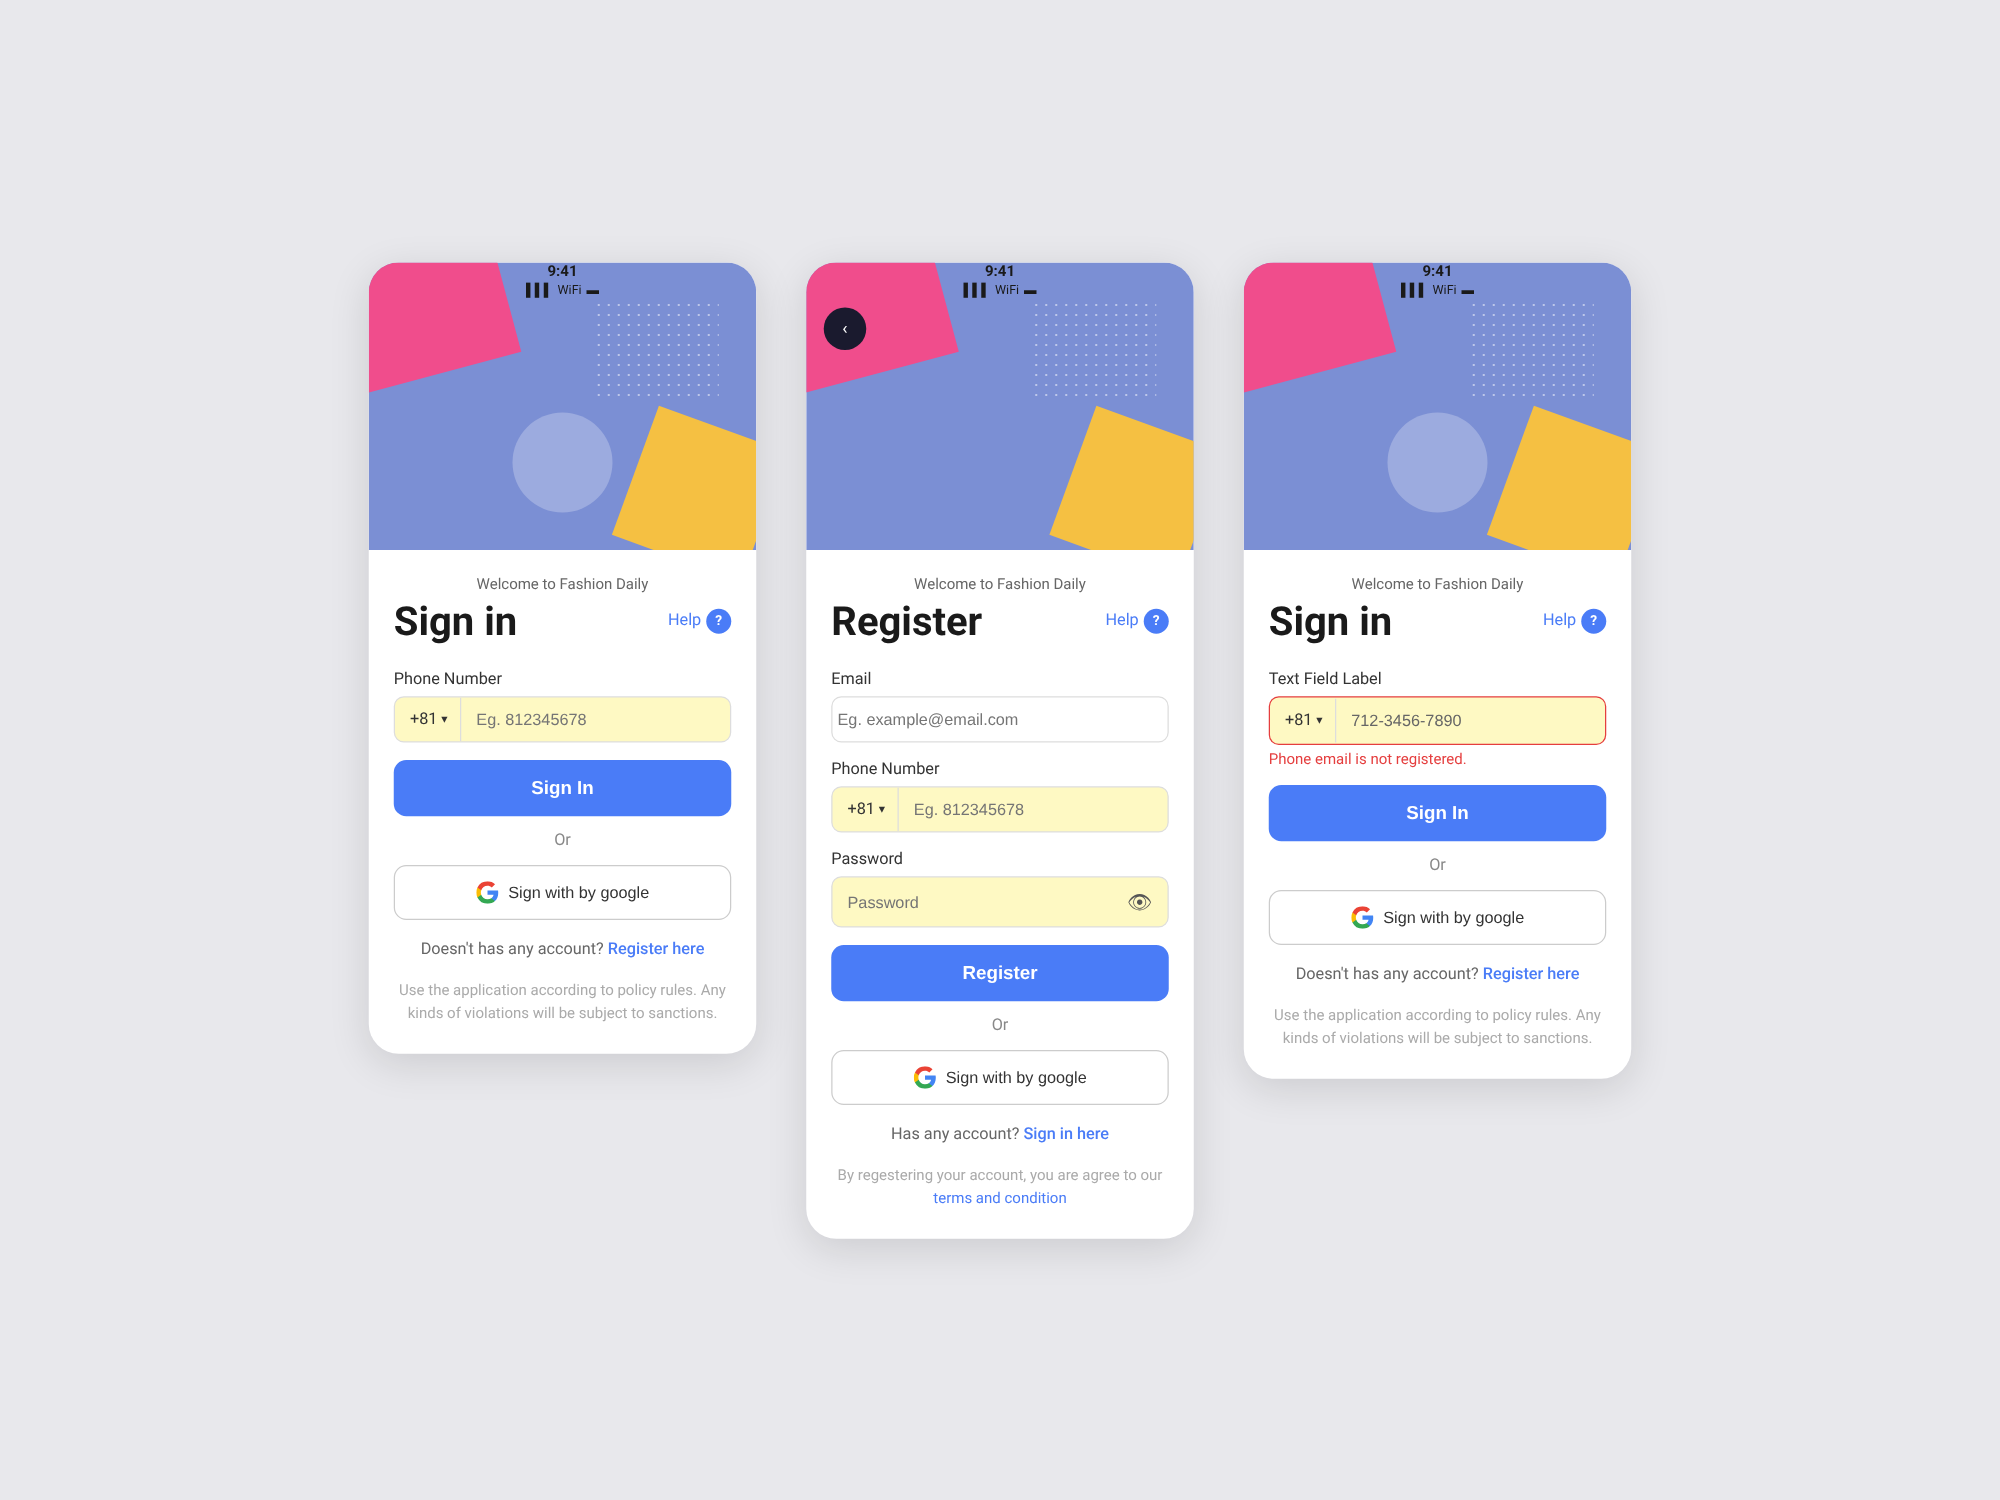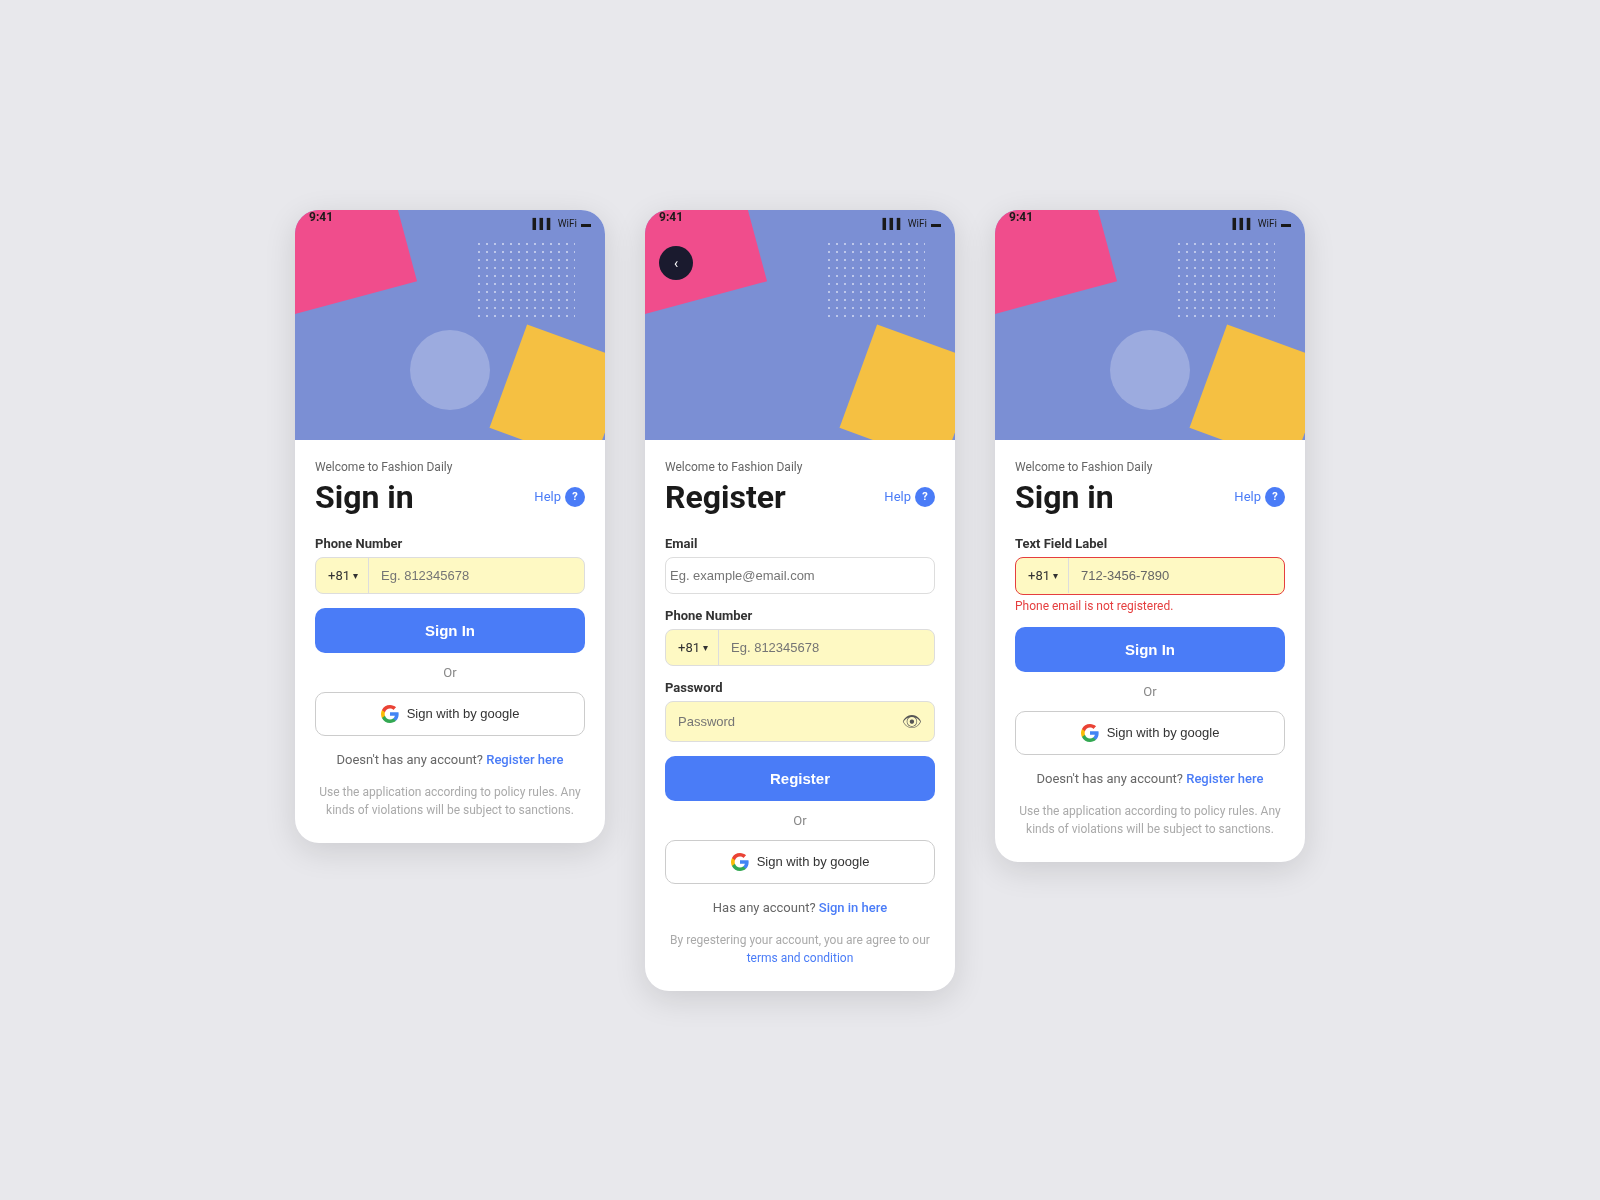--- a/index.html
+++ b/index.html
@@ -70,23 +70,25 @@
       background-size: 8px 8px;
     }
     
     .status-bar {
       position: absolute;
       top: 0;
       left: 0;
       right: 0;
       height: 28px;
       display: flex;
+      align-items: center;
       justify-content: space-between;
       padding: 0 14px;
       z-index: 10;
+      flex-direction: column;
     }
     .status-time {
       font-size: 12px;
       font-weight: 700;
       color: #1a1a1a;
     }
     .status-icons {
       display: flex;
       align-items: center;
       gap: 4px;
@@ -113,20 +115,21 @@
       z-index: 10;
     }
     
     .content {
       padding: 20px 20px 24px;
     }
     .welcome-text {
       font-size: 12px;
       color: #666;
       margin-bottom: 4px;
+      text-align: center;
     }
     .title-row {
       display: flex;
       align-items: center;
       justify-content: space-between;
       margin-bottom: 20px;
     }
     .screen-title {
       font-size: 32px;
       font-weight: 700;
@@ -150,21 +153,21 @@
       justify-content: center;
       color: white;
       font-size: 11px;
       font-weight: 700;
     }
     
     .field-label {
       font-size: 13px;
       color: #333;
       margin-bottom: 6px;
-      font-weight: 700;
+      font-weight: 400;
     }
     .field-label.error-label {
       color: #333;
     }
     .input-wrapper {
       display: flex;
       align-items: center;
       border: 1.5px solid #ddd;
       border-radius: 8px;
       margin-bottom: 14px;

